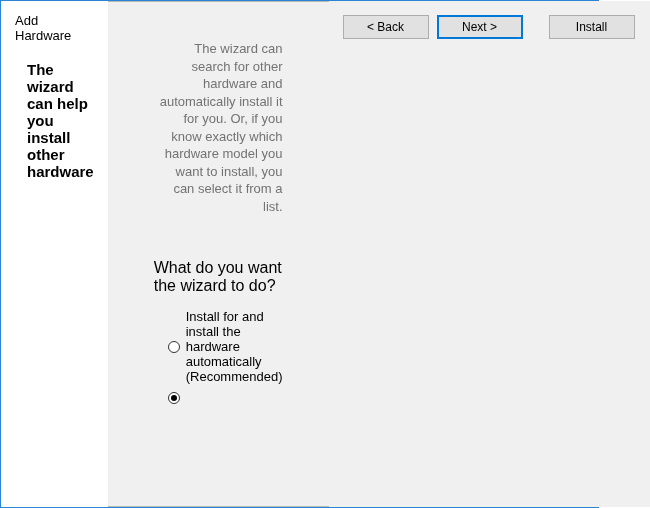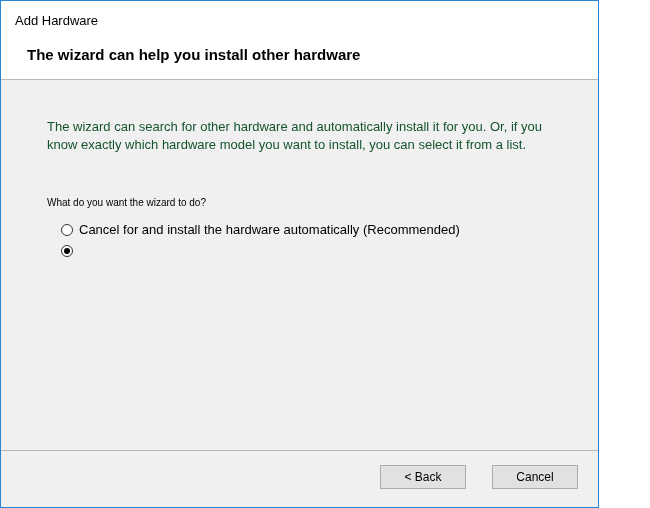--- a/index.html
+++ b/index.html
@@ -12,21 +12,20 @@
       font-size: 12px;
       color: #000;
       background: #fff;
     }
     .window {
       width: 599px;
       height: 508px;
       border: 1px solid #2a84d6;
       background: #fff;
       display: flex;
-      flex-direction: column;
     }
     .header {
       padding: 12px 14px 16px 14px;
       background: #fff;
     }
     .title {
       font-size: 13px;
       font-weight: 400;
       margin-bottom: 18px;
     }
@@ -38,25 +37,26 @@
     .content {
       flex: 1;
       background: #f0f0f0;
       border-top: 1px solid #b8b8b8;
       border-bottom: 1px solid #b8b8b8;
       padding: 38px 46px 20px 46px;
     }
     .description {
       font-size: 13px;
       line-height: 1.35;
-      color: #14532d;
+      color: #737373;
       margin-bottom: 44px;
+      text-align: right;
     }
     .question {
-      font-size: 10px;
+      font-size: 16px;
       margin-bottom: 14px;
     }
     .options {
       margin-left: 14px;
     }
     .option-row {
       display: flex;
       align-items: center;
       margin-bottom: 8px;
       font-size: 13px;
@@ -118,29 +118,30 @@
     <div class="subtitle">The wizard can help you install other hardware</div>
   </div>
 
   <div class="content">
     <div class="description">The wizard can search for other hardware and automatically install it for you. Or, if you know exactly which hardware model you want to install, you can select it from a list.</div>
     <div class="question">What do you want the wizard to do?</div>
     <div class="options">
 
       <label class="option-row">
         <span class="radio"></span>
-        <span>Cancel for and install the hardware automatically (Recommended)</span>
+        <span>Install for and install the hardware automatically (Recommended)</span>
       </label>
 
       <label class="option-row">
         <span class="radio selected"></span>
       </label>
 
     </div>
   </div>
 
   <div class="footer">
     <button class="btn">&lt; Back</button>
+    <button class="btn primary">Next &gt;</button>
     <span class="btn-gap"></span>
-    <button class="btn">Cancel</button>
+    <button class="btn">Install</button>
   </div>
 
 </div>
 
 </body></html>

